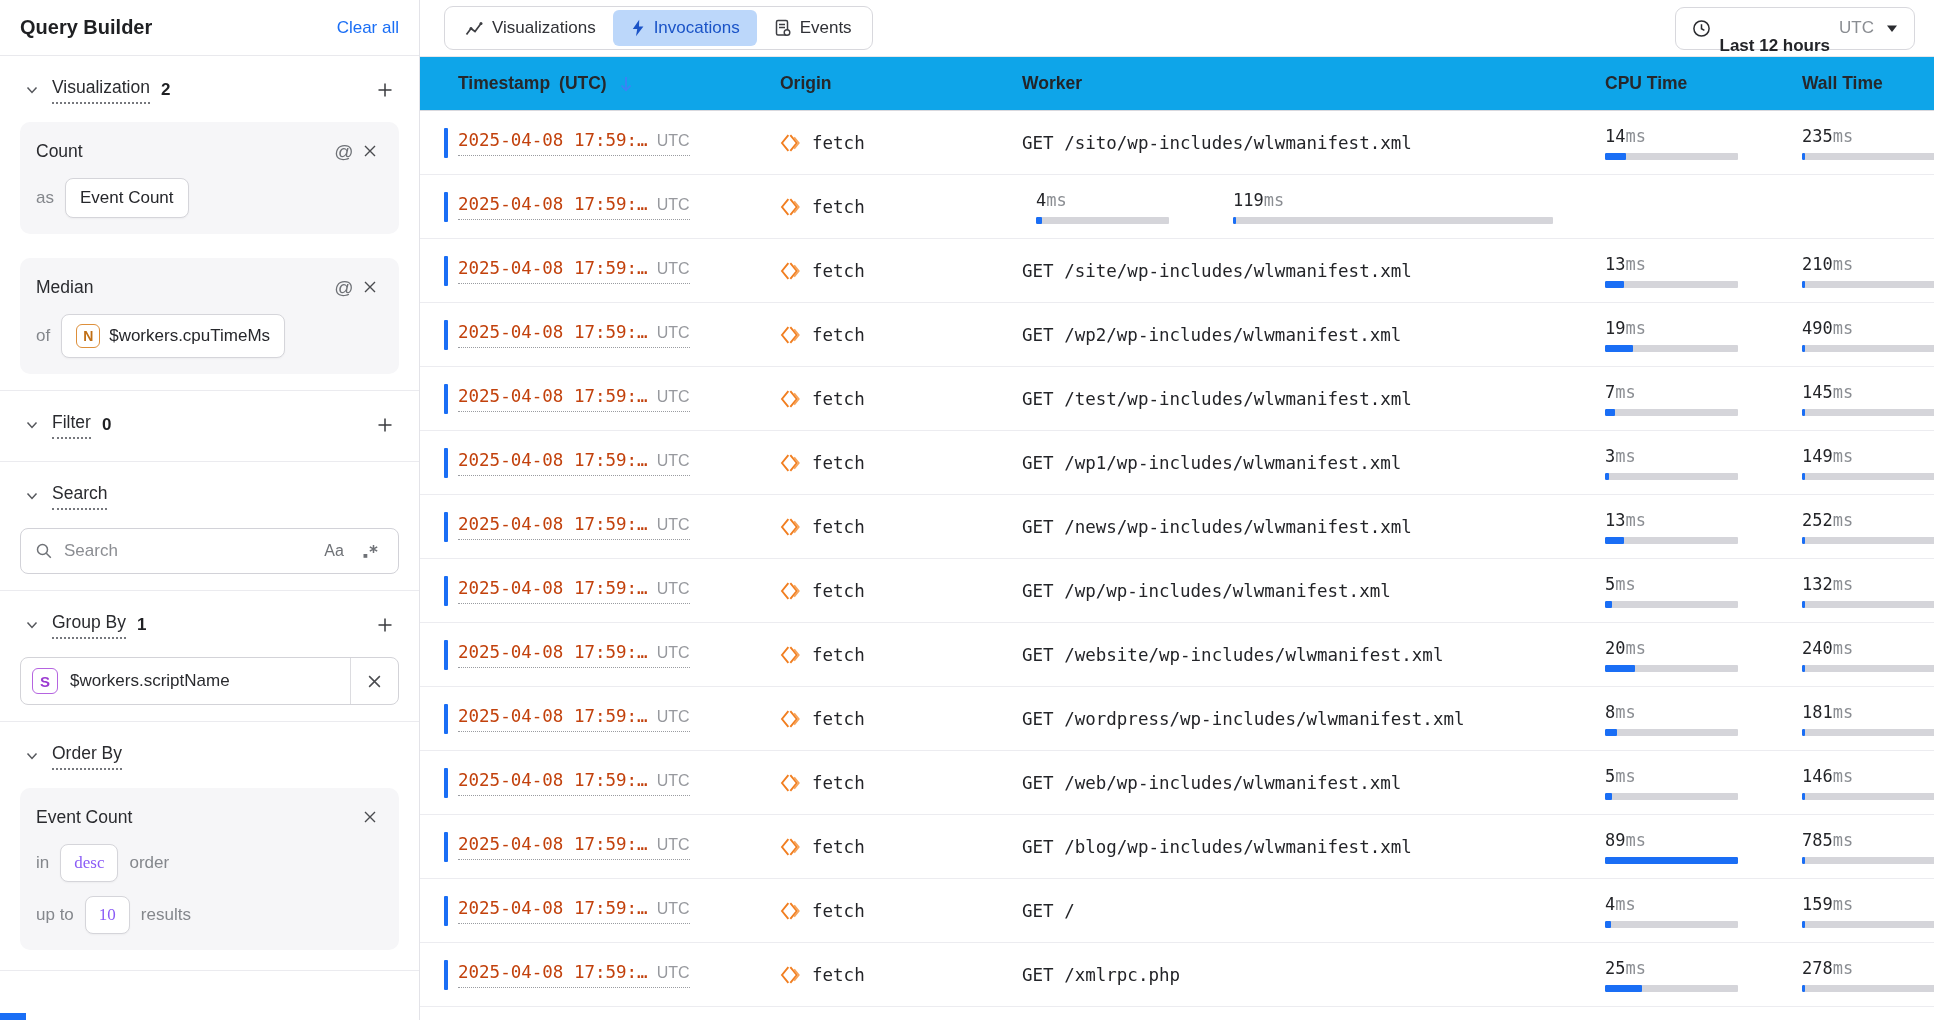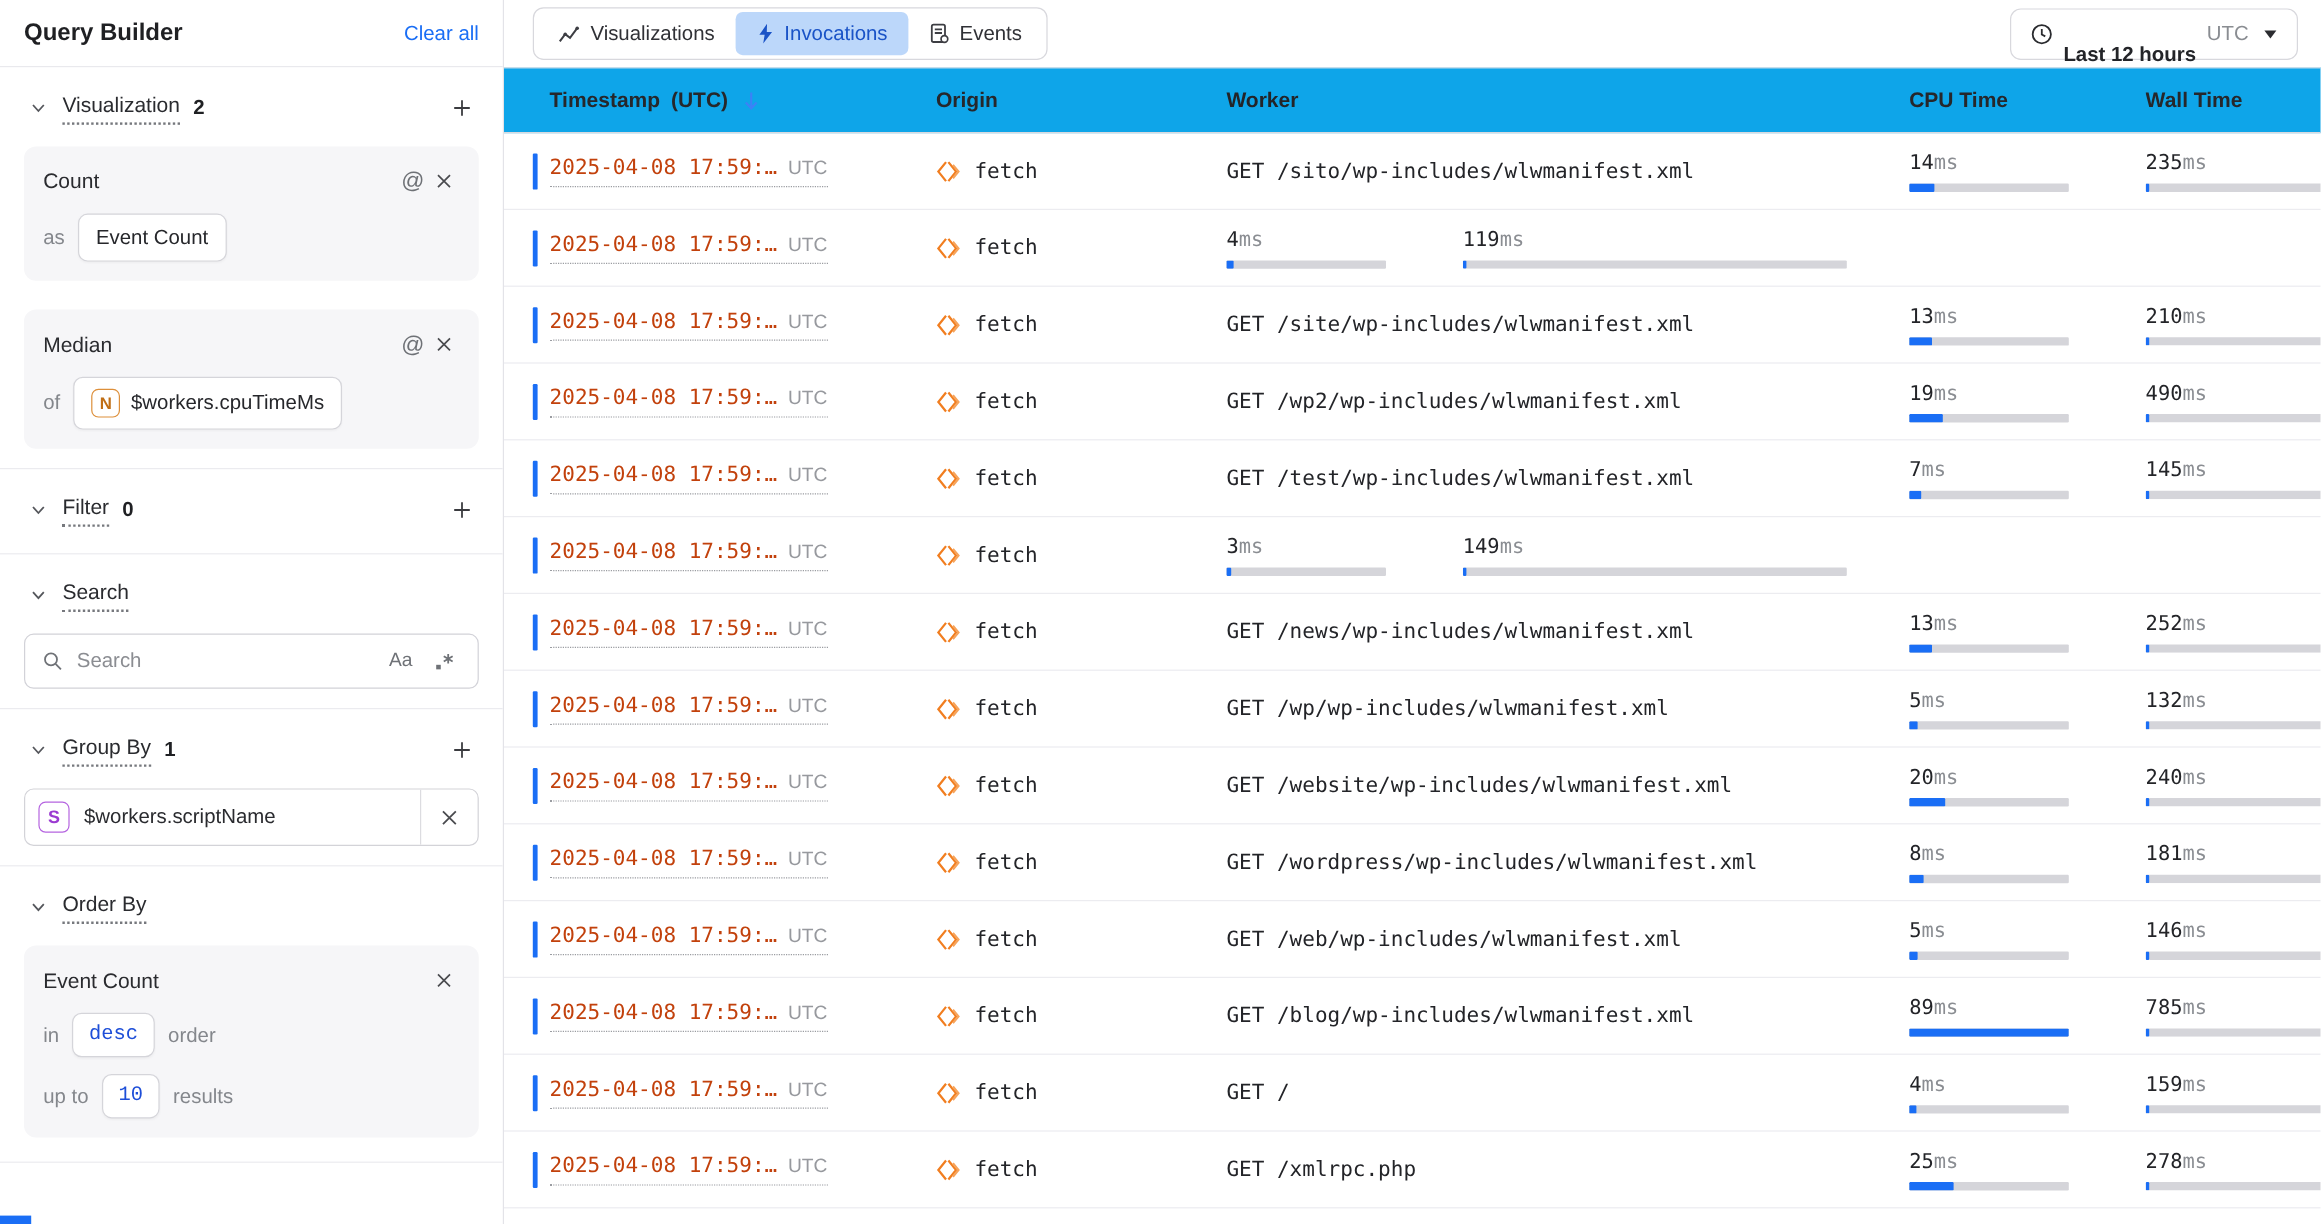--- a/index.html
+++ b/index.html
@@ -73,22 +73,22 @@
     display: flex; align-items: center; padding-left: 11px; background: #fff; overflow: hidden;
   }
   .chip-value { margin-left: 12px; font-size: 17px; color: #2a2b2f; }
   .chip-div { margin-left: auto; width: 1px; align-self: stretch; background: #dcdce0; }
   .chip-x { width: 47px; align-self: stretch; background: none; border: none; display: grid; place-items: center; cursor: pointer; }
 
   .order-card { margin-top: 12px; background: #f6f6f8; border-radius: 10px; padding: 16px; }
   .order-row { margin-top: 14px; display: flex; align-items: center; gap: 11px; }
   .small-box {
     background: #fff; border: 1px solid #d5d5da; border-radius: 8px;
-    padding: 8px 13px; font-size: 17px; font-weight: 500; color: #1d4ed8; cursor: pointer;
-    font-family: Liberation Mono, monospace; box-shadow: 0 1px 2px rgba(0,0,0,0.04);
+    padding: 8px 13px; font-size: 17px; font-weight: 500; color: #8b5cf6; cursor: pointer;
+    font-family: Liberation Serif, serif; box-shadow: 0 1px 2px rgba(0,0,0,0.04);
   }
 
   
   .main { position: absolute; left: 420px; right: 0; top: 0; bottom: 0; overflow: hidden; }
   .topbar { height: 56px; display: flex; align-items: center; justify-content: space-between; padding: 0 19px 0 24px; }
 
   .tab-group {
     display: flex; align-items: center; border: 1px solid #d8d8dd; border-radius: 9px;
     padding: 3px; background: #fff; height: 44px;
   }
@@ -111,21 +111,21 @@
   
   .thead {
     height: 55px; background: #0ea5e9; border-top: 1px solid #e7e7eb; border-bottom: 1px solid #d9d9de;
     display: flex; align-items: center; font-weight: 600; font-size: 17.5px; color: #26272b;
   }
   .c { flex-shrink: 0; }
   .c-ts { width: 360px; padding-left: 24px; display: flex; align-items: center; }
   .thead .c-ts { padding-left: 38px; gap: 9px; }
   .c-origin { width: 242px; display: flex; align-items: center; gap: 10px; }
   .c-worker { width: 569px; }
-  .c-cpu { width: 197px; }
+  .c-cpu { width: 197px; margin-left: 14px; }
   .c-wall { flex: 1 1 0; min-width: 0; overflow: hidden; }
   .th-unit { }
   .sort-ic { margin-left: 2px; }
 
   .trow { height: 64px; display: flex; align-items: center; border-bottom: 1px solid #ececf0; cursor: pointer; }
   .row-ind { width: 4px; height: 30px; background: #1a6ef5; border-radius: 1px; margin-right: 10px; flex-shrink: 0; }
   .ts-group {
     display: inline-flex; align-items: baseline; gap: 9px;
     border-bottom: 1px dotted #9a9ca1; padding-bottom: 5px;
   }
@@ -534,20 +534,21 @@
       </span>
     </div>
     <div class="c c-origin">
       <svg width="22" height="22" viewBox="0 0 20 20">
             <path d="M7.6 2.8 L1.8 10 L7.6 17.2" fill="none" stroke="#f17e20" stroke-width="1.7"></path>
             <path d="M9.4 2.8 L15.2 10 L9.4 17.2" fill="none" stroke="#f17e20" stroke-width="1.7"></path>
             <path d="M12.8 4.9 L17 10 L12.8 15.1" fill="none" stroke="#f6a45c" stroke-width="1.7"></path>
           </svg>
       <span class="origin-label">fetch</span>
     </div>
+    <div class="c c-worker">GET /wp1/wp-includes/wlwmanifest.xml</div>
     <div class="c c-cpu">
       <div class="val"><span class="num">3</span><span class="unit">ms</span></div>
       <div class="bar-track cpu">
             <div class="bar-fill" style="width: 3.37079%;"></div>
           </div>
     </div>
     <div class="c c-wall">
       <div class="val"><span class="num">149</span><span class="unit">ms</span></div>
       <div class="bar-track wall">
             <div class="bar-fill wall-fill"></div>

